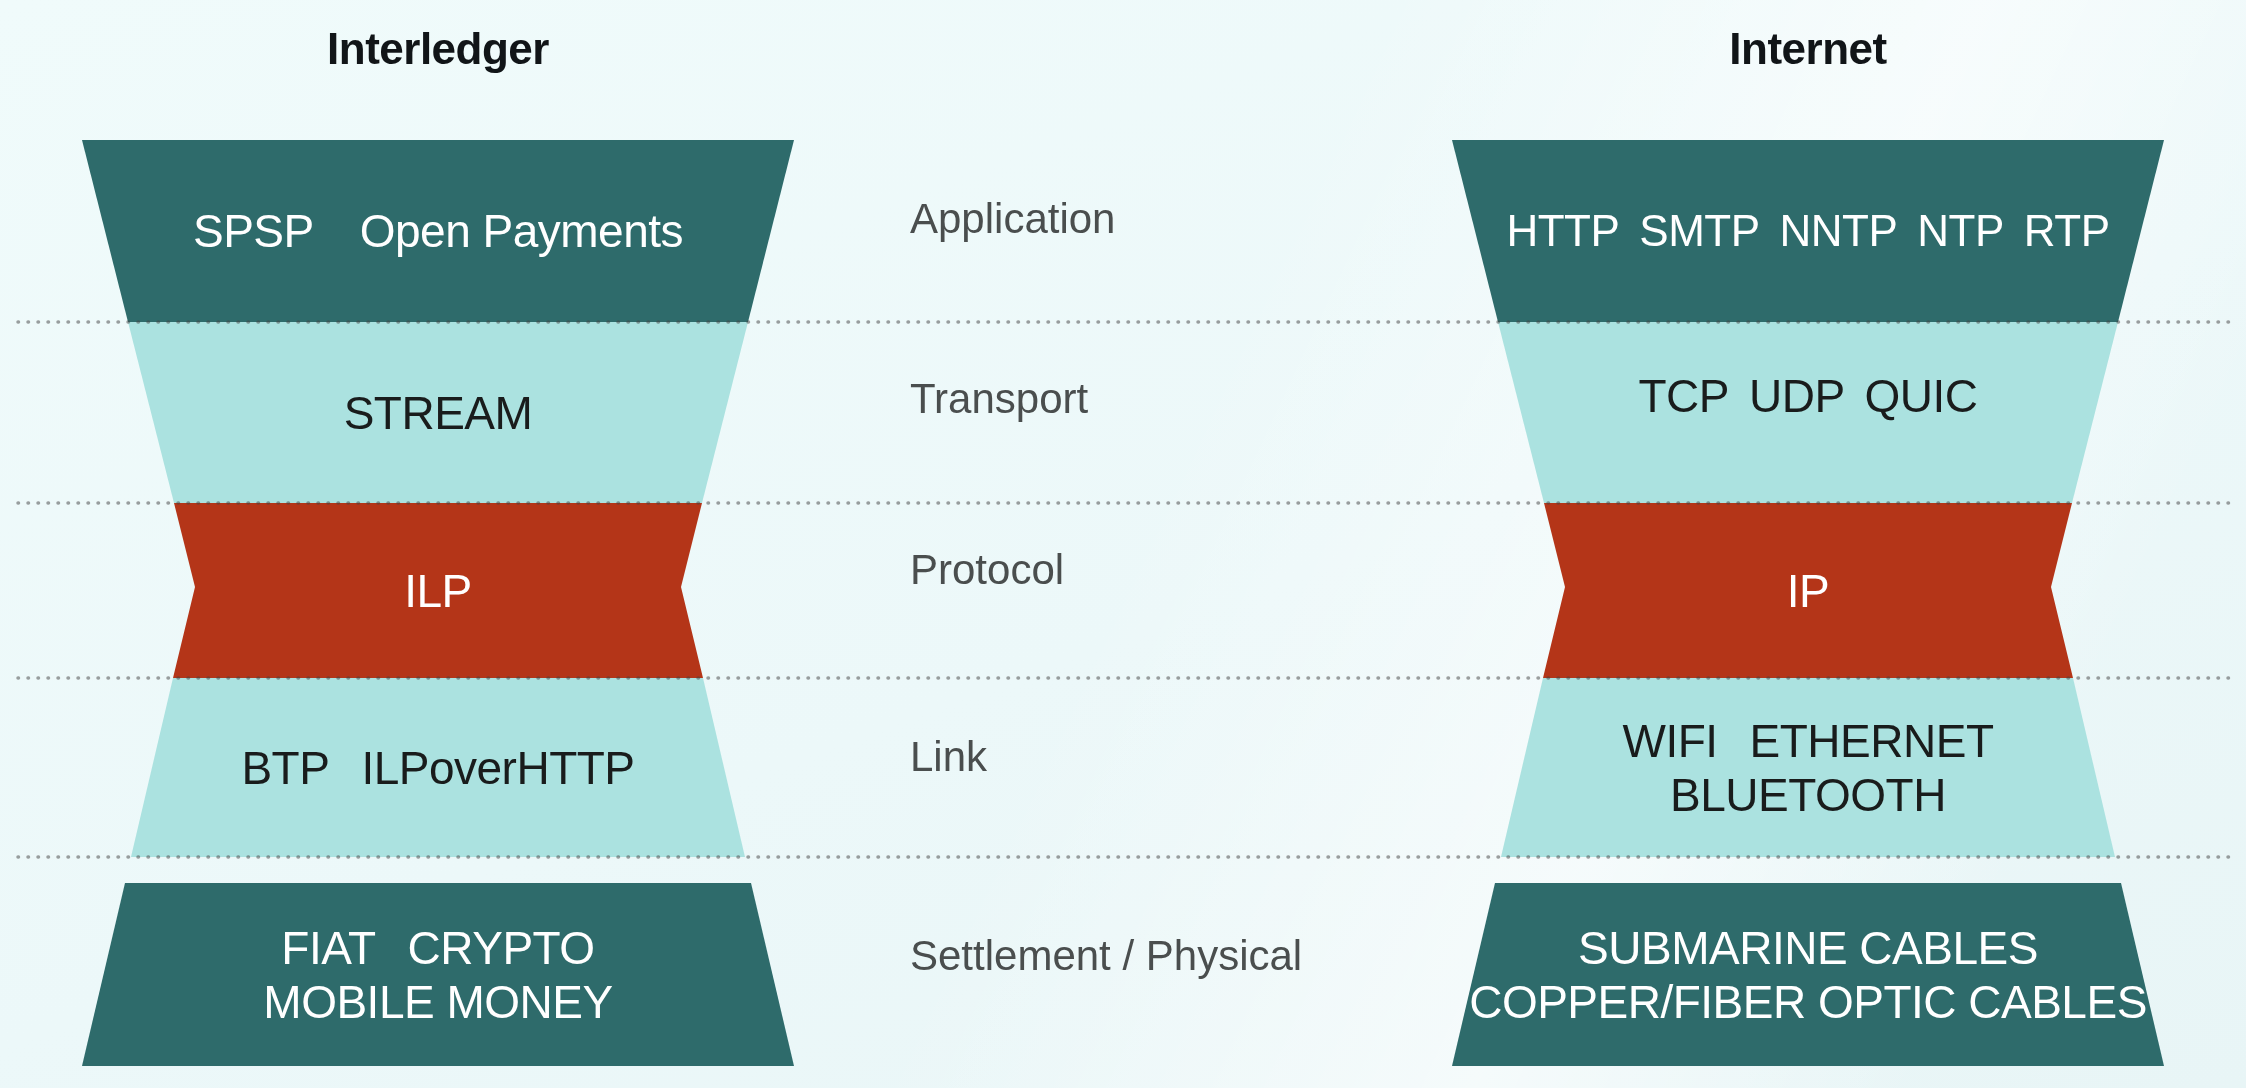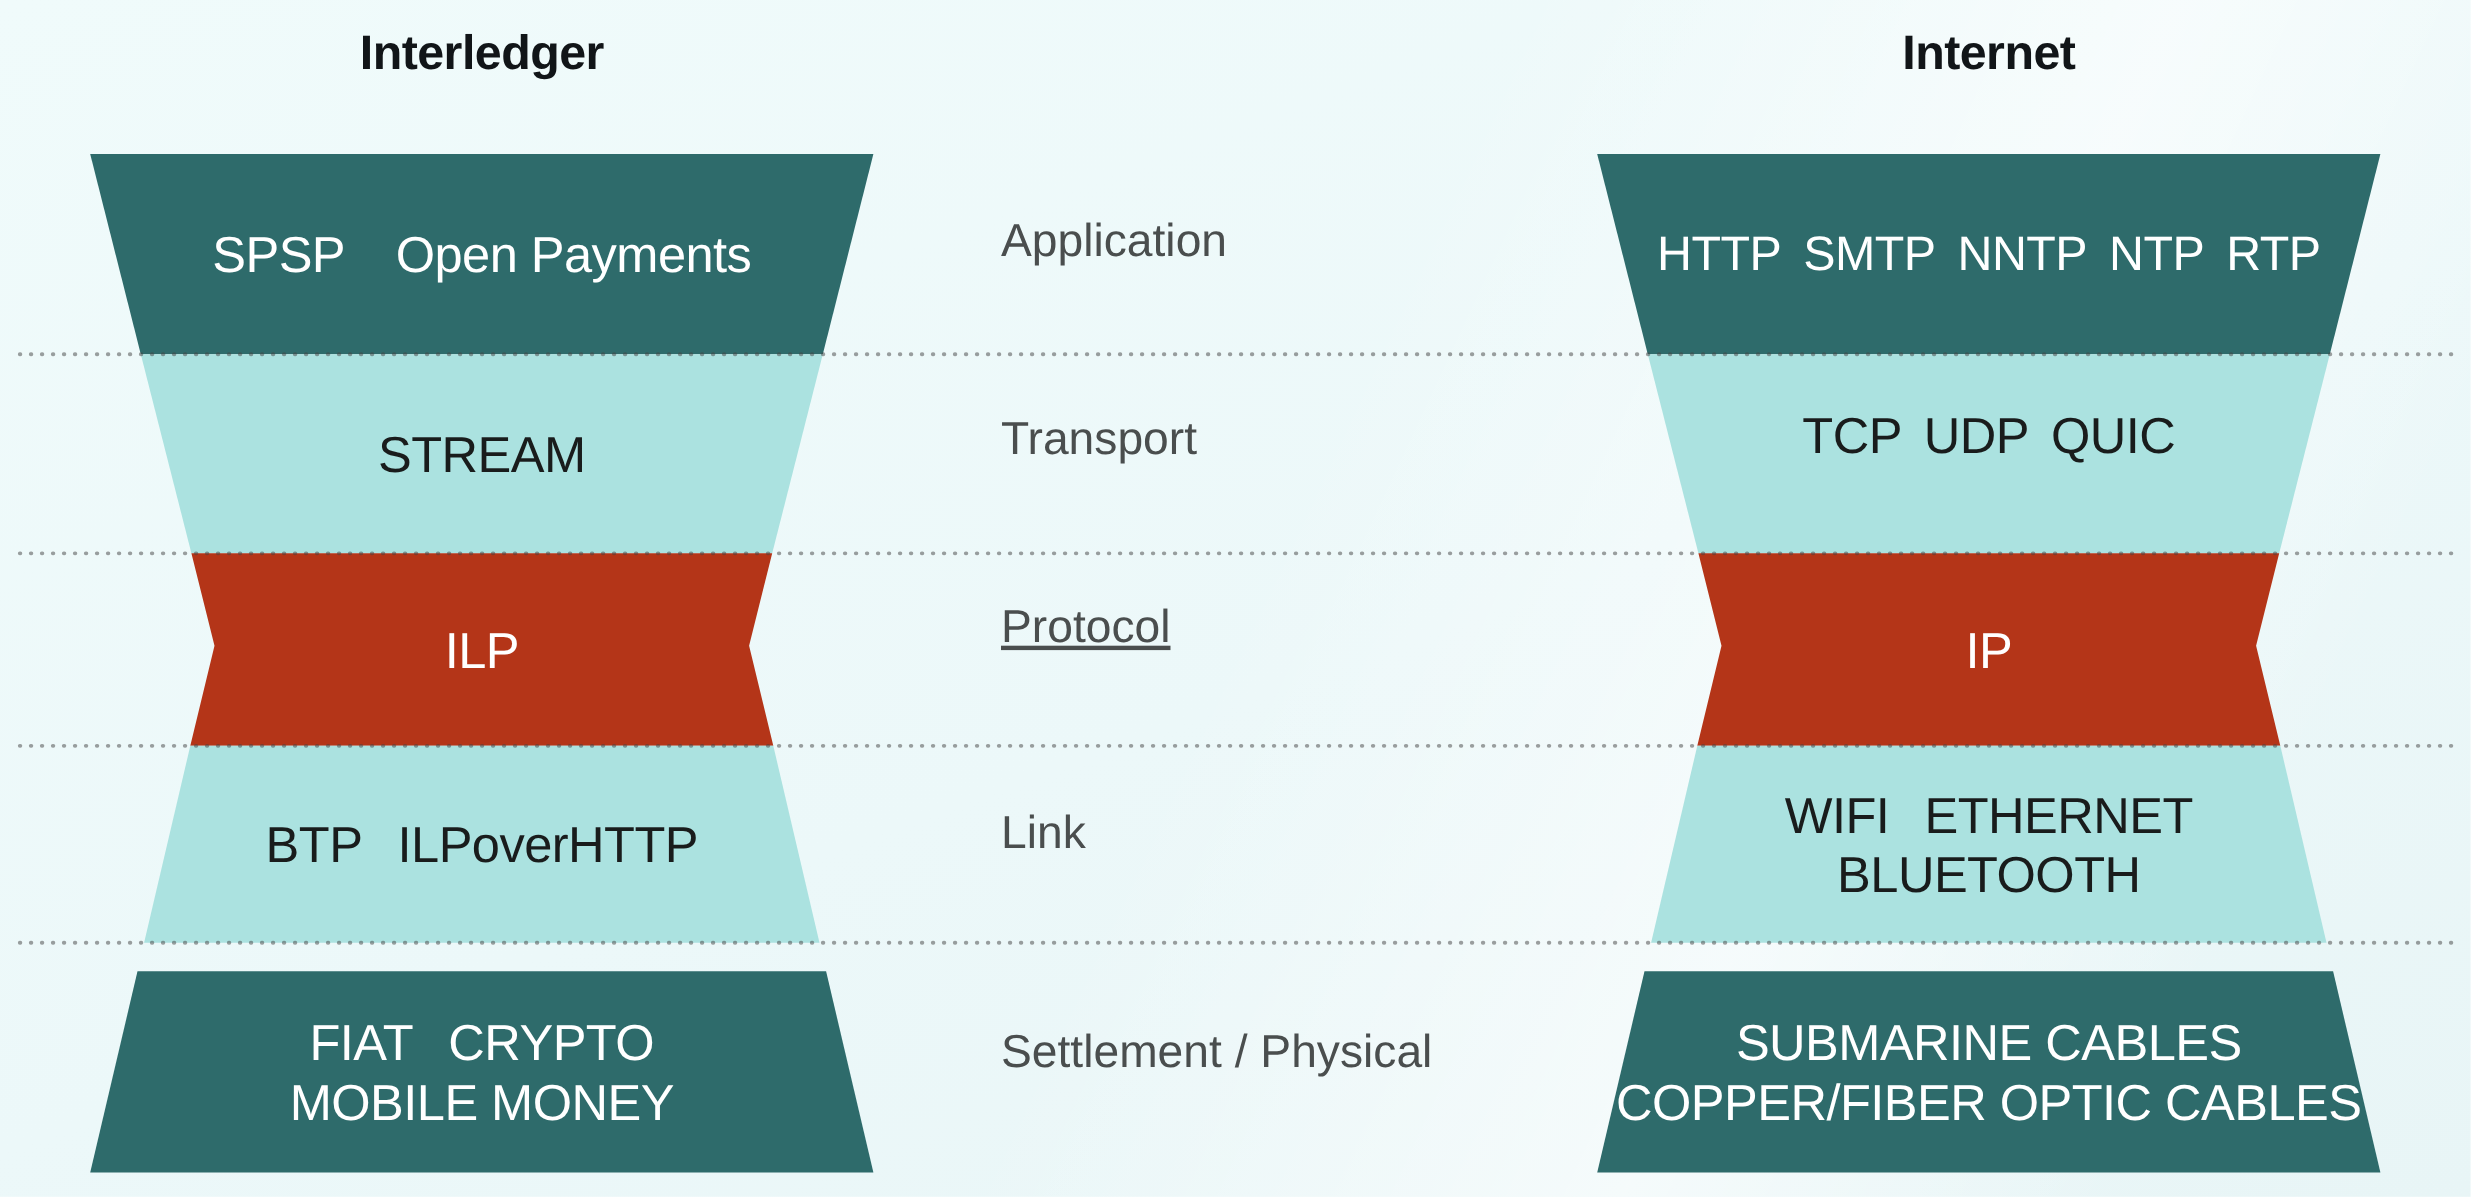--- a/index.html
+++ b/index.html
@@ -79,21 +79,21 @@
     position: absolute;
     left: 910px;
     transform: translateY(-50%);
     font-size: 42px;
     line-height: 48px;
     color: #4a4e4e;
     white-space: nowrap;
   }
   .ml-0 { top: 219px; }
   .ml-1 { top: 399px; }
-  .ml-2 { top: 570px; text-decoration: underline; }
+  .ml-2 { top: 570px; }
   .ml-3 { top: 757px; }
   .ml-4 { top: 940px; margin-top: 16px; }
 </style>
 </head>
 <body>
 
 <div class="canvas">
 
   <svg class="shapes" viewBox="0 0 2246 1088" xmlns="http://www.w3.org/2000/svg">
 

